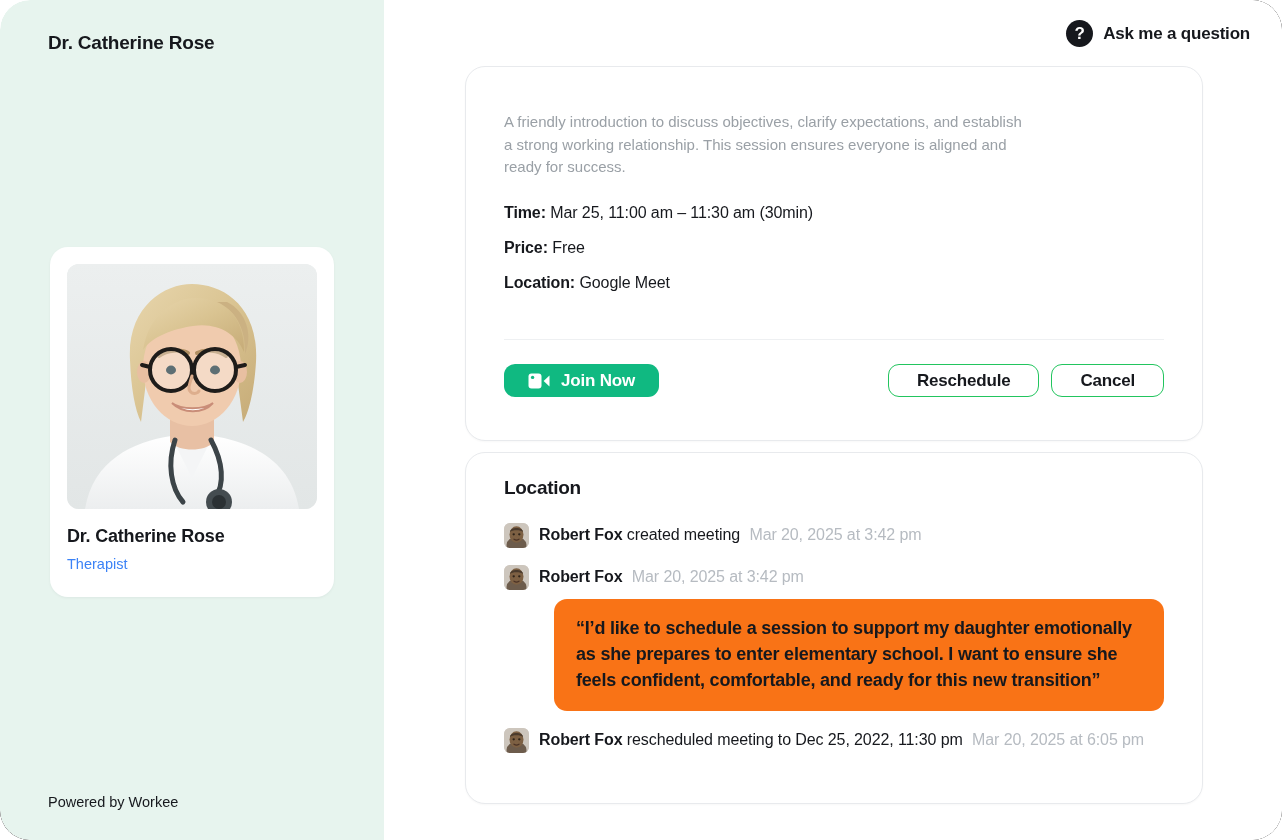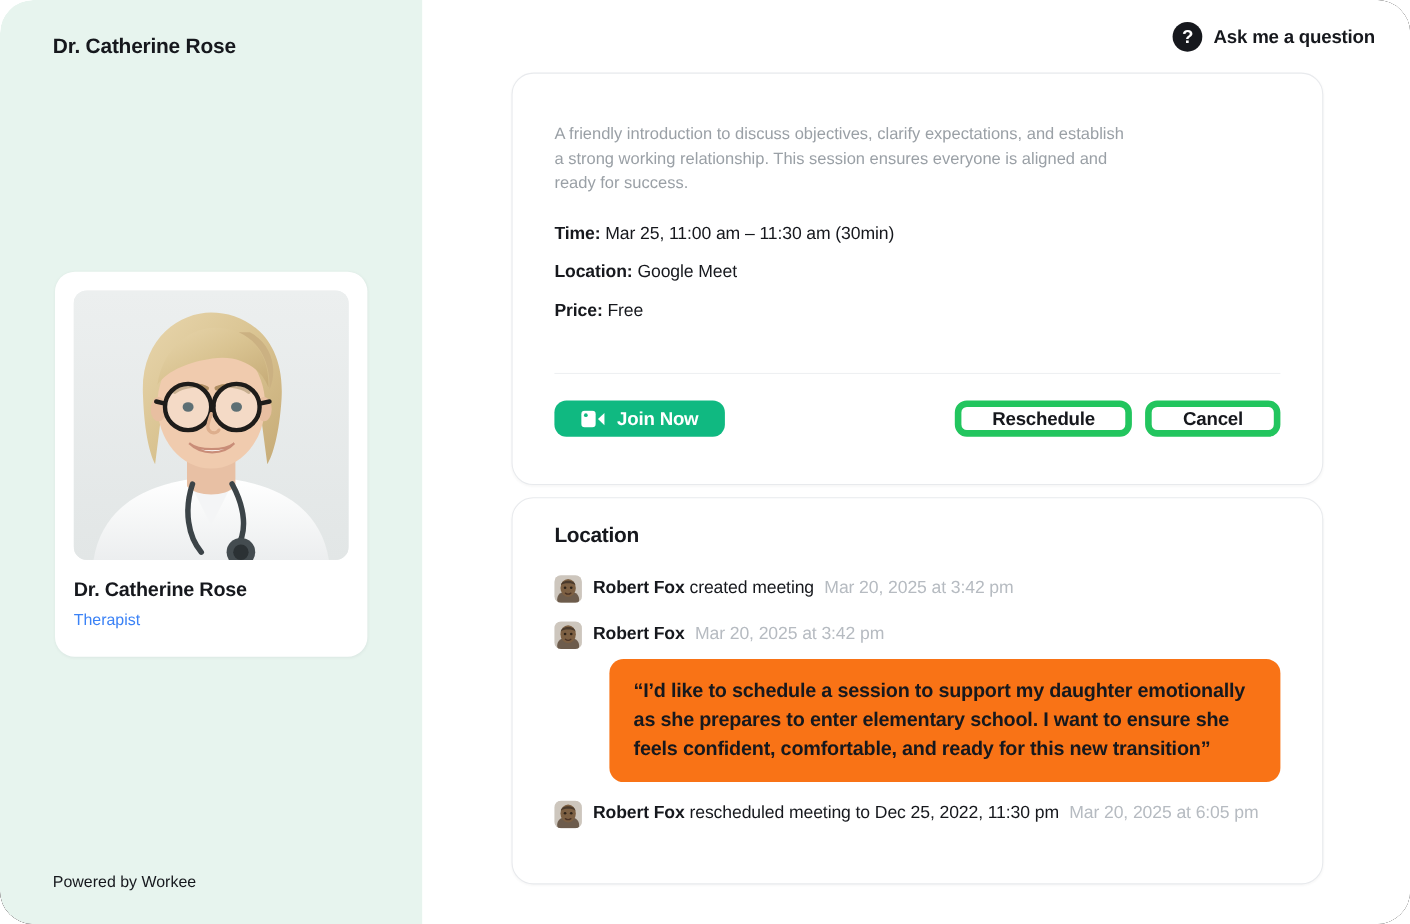--- a/index.html
+++ b/index.html
@@ -237,21 +237,21 @@
     background: #10b981;
     color: #ffffff;
     border: none;
     padding: 0 24px;
     gap: 11px;
   }
   .btn-join svg { display: block; }
   .btn-ghost {
     background: #ffffff;
     color: #16181d;
-    border: 6px solid #22c55e;
+    border: 1px solid #22c55e;
     padding: 0 28px;
   }
   .btn-reschedule { margin-left: auto; }
   .btn-cancel { margin-left: 12px; }
 
   
   .card-activity {
     top: 452px;
     width: 738px;
     height: 352px;
@@ -400,26 +400,26 @@
 
 
         <p class="meeting-desc">A friendly introduction to discuss objectives, clarify expectations, and establish a strong working relationship. This session ensures everyone is aligned and ready for success.</p>
 
         <div class="meeting-meta">
           <div class="meta-row">
             <span class="meta-label">Time:</span>
             <span>Mar 25, 11:00 am – 11:30 am (30min)</span>
           </div>
           <div class="meta-row">
+            <span class="meta-label">Price:</span>
+            <span>Free</span>
+          </div>
+          <div class="meta-row">
             <span class="meta-label">Location:</span>
             <span>Google Meet</span>
-          </div>
-          <div class="meta-row">
-            <span class="meta-label">Price:</span>
-            <span>Free</span>
           </div>
         </div>
 
         <div class="divider"></div>
 
         <div class="actions">
           <button class="btn btn-join">
             <span>
               <svg width="22" height="16" viewBox="0 0 22 16" aria-hidden="true">
                 <rect x="0.5" y="0.5" width="13" height="15" rx="3" fill="#ffffff"></rect>

